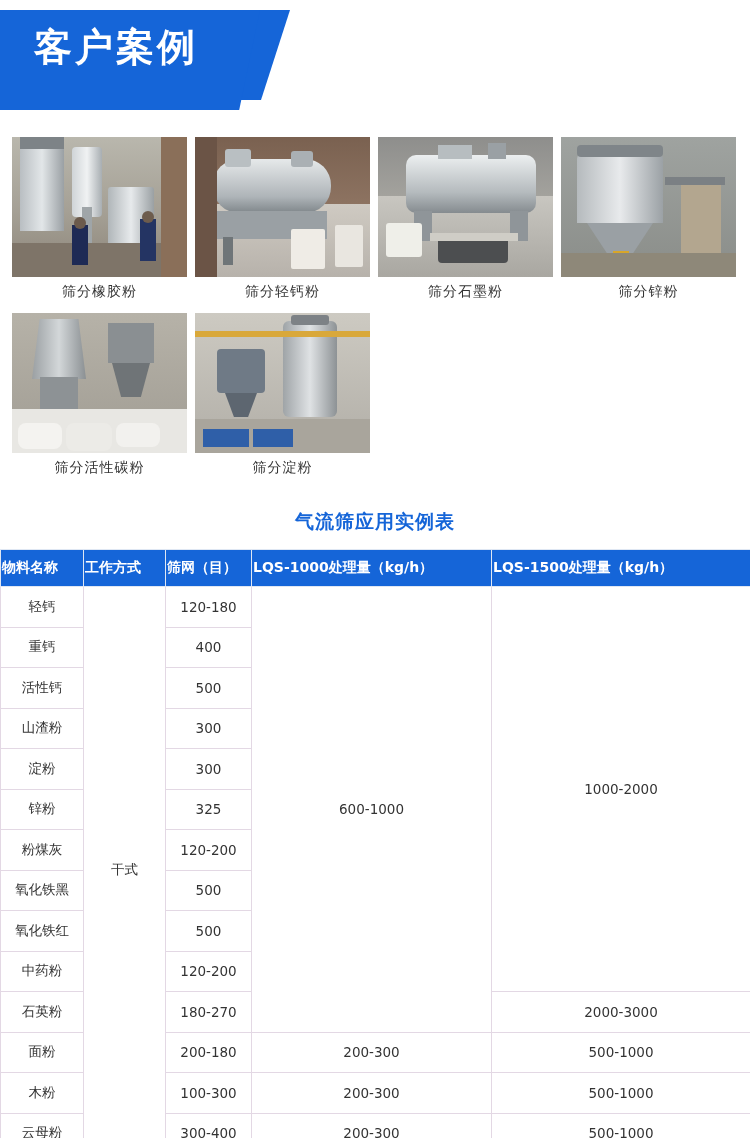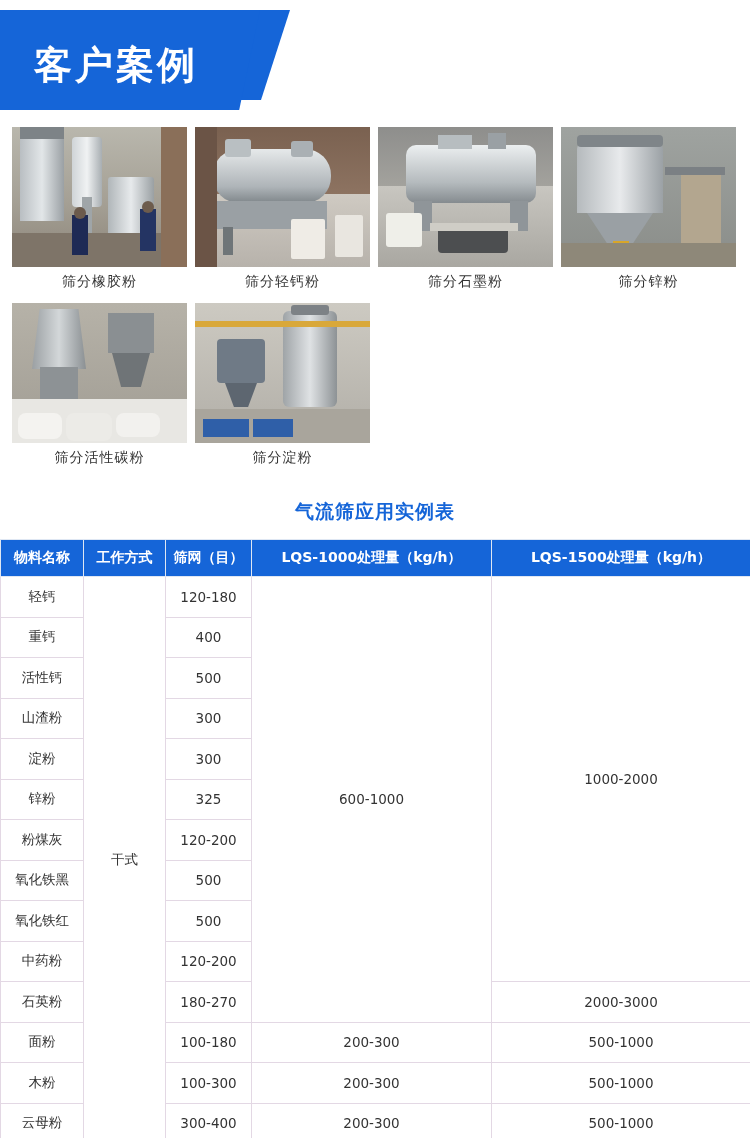--- a/index.html
+++ b/index.html
@@ -35,33 +35,33 @@
     left: 0;
     top: 10px;
     width: 260px;
     height: 100px;
     background: #1565d8;
     clip-path: polygon(0 0, 100% 0, 92% 100%, 0 100%);
   }
   .banner-title {
     position: absolute;
     left: 34px;
-    top: 40px;
+    top: 22px;
     color: #ffffff;
     font-size: 38px;
     font-weight: bold;
     letter-spacing: 3px;
     line-height: 50px;
     font-family: Liberation Serif, serif;
   }
 
   
   .gallery {
     width: 726px;
-    margin: 7px auto;
+    margin: 17px auto;
     display: flex;
     flex-wrap: wrap;
     gap: 10px 8px;
   }
   .cell {
     width: 175px;
   }
   .photo {
     width: 175px;
     height: 140px;
@@ -96,21 +96,21 @@
     width: 750px;
     table-layout: fixed;
     font-size: 13.5px;
   }
   table.app-table th {
     background: #1565d8;
     color: #ffffff;
     font-weight: bold;
     height: 34px;
     border: 1px solid #dfe7f3;
-    text-align: center;
+    text-align: left;
     font-size: 14px;
   }
   table.app-table td {
     border: 1px solid #e3d8e4;
     text-align: center;
     height: 37.5px;
     color: #333333;
     background: #ffffff;
   }
   td.matname {
@@ -300,21 +300,21 @@
       <td class="matname">中药粉</td>
       <td>120-200</td>
     </tr>
     <tr>
       <td class="matname">石英粉</td>
       <td>180-270</td>
       <td class="cap2">2000-3000</td>
     </tr>
     <tr>
       <td class="matname">面粉</td>
-      <td>100-180</td>
+      <td>200-180</td>
       <td>200-300</td>
       <td>500-1000</td>
     </tr>
     <tr>
       <td class="matname">木粉</td>
       <td>100-300</td>
       <td>200-300</td>
       <td>500-1000</td>
     </tr>
     <tr>

